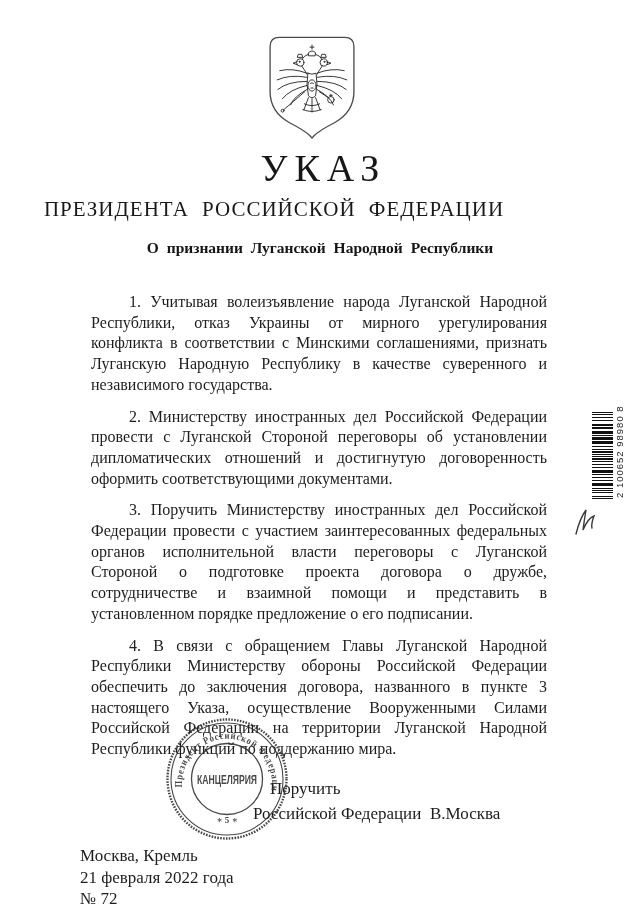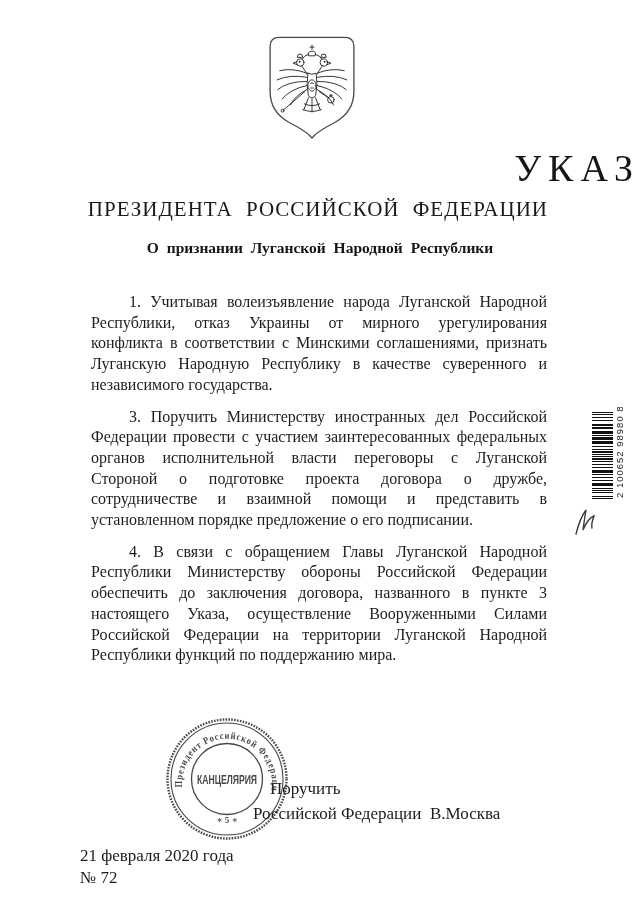--- a/index.html
+++ b/index.html
@@ -7,26 +7,26 @@
     width:640px;height:905px;overflow:hidden;position:relative;
     background:#ffffff;color:#1c1c1c;
     font-family:"Liberation Serif","DejaVu Serif",serif;
     -webkit-font-smoothing:antialiased;
   }
   .abs{position:absolute;}
   
   .emblem{left:266px;top:34px;width:92px;height:106px;}
   
   .title{
-    left:0;top:146px;width:640px;text-align:right;
+    left:0;top:146px;width:640px;text-align:center;
     font-size:38px;letter-spacing:7px;padding-left:7px;box-sizing:border-box;
     font-weight:500;color:#161616;
   }
   .issuer{
-    left:0;top:197px;width:548px;text-align:right;
+    left:0;top:197px;width:548px;text-align:center;
     font-size:21px;letter-spacing:1px;word-spacing:7px;color:#191919;
   }
   .subject{
     left:0;top:239px;width:640px;text-align:center;
     font-size:15.5px;font-weight:bold;word-spacing:4px;color:#161616;
   }
   
   .body{
     left:80px;top:281px;width:478px;
     font-size:16px;line-height:20.7px;text-align:justify;color:#1d1d1d;
@@ -104,20 +104,21 @@
     </g>
   </svg>
 </div>
 
 <div class="abs title">УКАЗ</div>
 <div class="abs issuer">ПРЕЗИДЕНТА РОССИЙСКОЙ ФЕДЕРАЦИИ</div>
 <div class="abs subject">О признании Луганской Народной Республики</div>
 
 <div class="abs body">
   <p>1. Учитывая волеизъявление народа Луганской Народной Республики, отказ Украины от мирного урегулирования конфликта в соответствии с Минскими соглашениями, признать Луганскую Народную Республику в качестве суверенного и независимого государства.</p>
+  <p>2. Министерству иностранных дел Российской Федерации провести с Луганской Стороной переговоры об установлении дипломатических отношений и достигнутую договоренность оформить соответствующими документами.</p>
   <p>3. Поручить Министерству иностранных дел Российской Федерации провести с участием заинтересованных федеральных органов исполнительной власти переговоры с Луганской Стороной о подготовке проекта договора о дружбе, сотрудничестве и взаимной помощи и представить в установленном порядке предложение о его подписании.</p>
   <p>4. В связи с обращением Главы Луганской Народной Республики Министерству обороны Российской Федерации обеспечить до заключения договора, названного в пункте 3 настоящего Указа, осуществление Вооруженными Силами Российской Федерации на территории Луганской Народной Республики функций по поддержанию мира.</p>
 </div>
 
 <div class="abs sig-line1">Поручить</div>
 <div class="abs sig-line2">Российской Федерации</div>
 <div class="abs sig-name">В.Москва</div>
 
 <div class="abs stamp">
   <svg viewBox="0 0 126 126" width="126" height="126" fill="none">
@@ -129,21 +130,22 @@
     <circle cx="63" cy="63" r="35.5" stroke="#2e2e2e" stroke-width="1.3"></circle>
     <text font-family="Liberation Serif, DejaVu Serif, serif" font-size="10" font-weight="bold" fill="#2e2e2e" letter-spacing="1">
       <textPath href="#ringPath" startOffset="3" textLength="158" lengthAdjust="spacingAndGlyphs">Президент Российской Федерации</textPath>
     </text>
     <text x="63" y="67.5" text-anchor="middle" textLength="60" lengthAdjust="spacingAndGlyphs" font-family="Liberation Sans, DejaVu Sans, sans-serif" font-size="12.5" font-weight="bold" fill="#2e2e2e">КАНЦЕЛЯРИЯ</text>
     <text x="63" y="107" text-anchor="middle" font-family="Liberation Serif, DejaVu Serif, serif" font-size="9" font-weight="bold" fill="#2e2e2e">∗ 5 ∗</text>
   </svg>
 </div>
 
 <div class="abs footer">
-  <div>21 февраля 2020 года</div>
+  <div>Москва, Кремль</div>
+  <div>21 февраля 2022 года</div>
   <div>№ 72</div>
 </div>
 
 <div class="abs barcode">
   <div class="bars" id="barcode-bars">
       <div class="bb" style="height: 0.92px;"></div>
       <div class="bw" style="height: 0.92px;"></div>
       <div class="bb" style="height: 0.92px;"></div>
       <div class="bw" style="height: 1.84px;"></div>
       <div class="bb" style="height: 1.84px;"></div>

